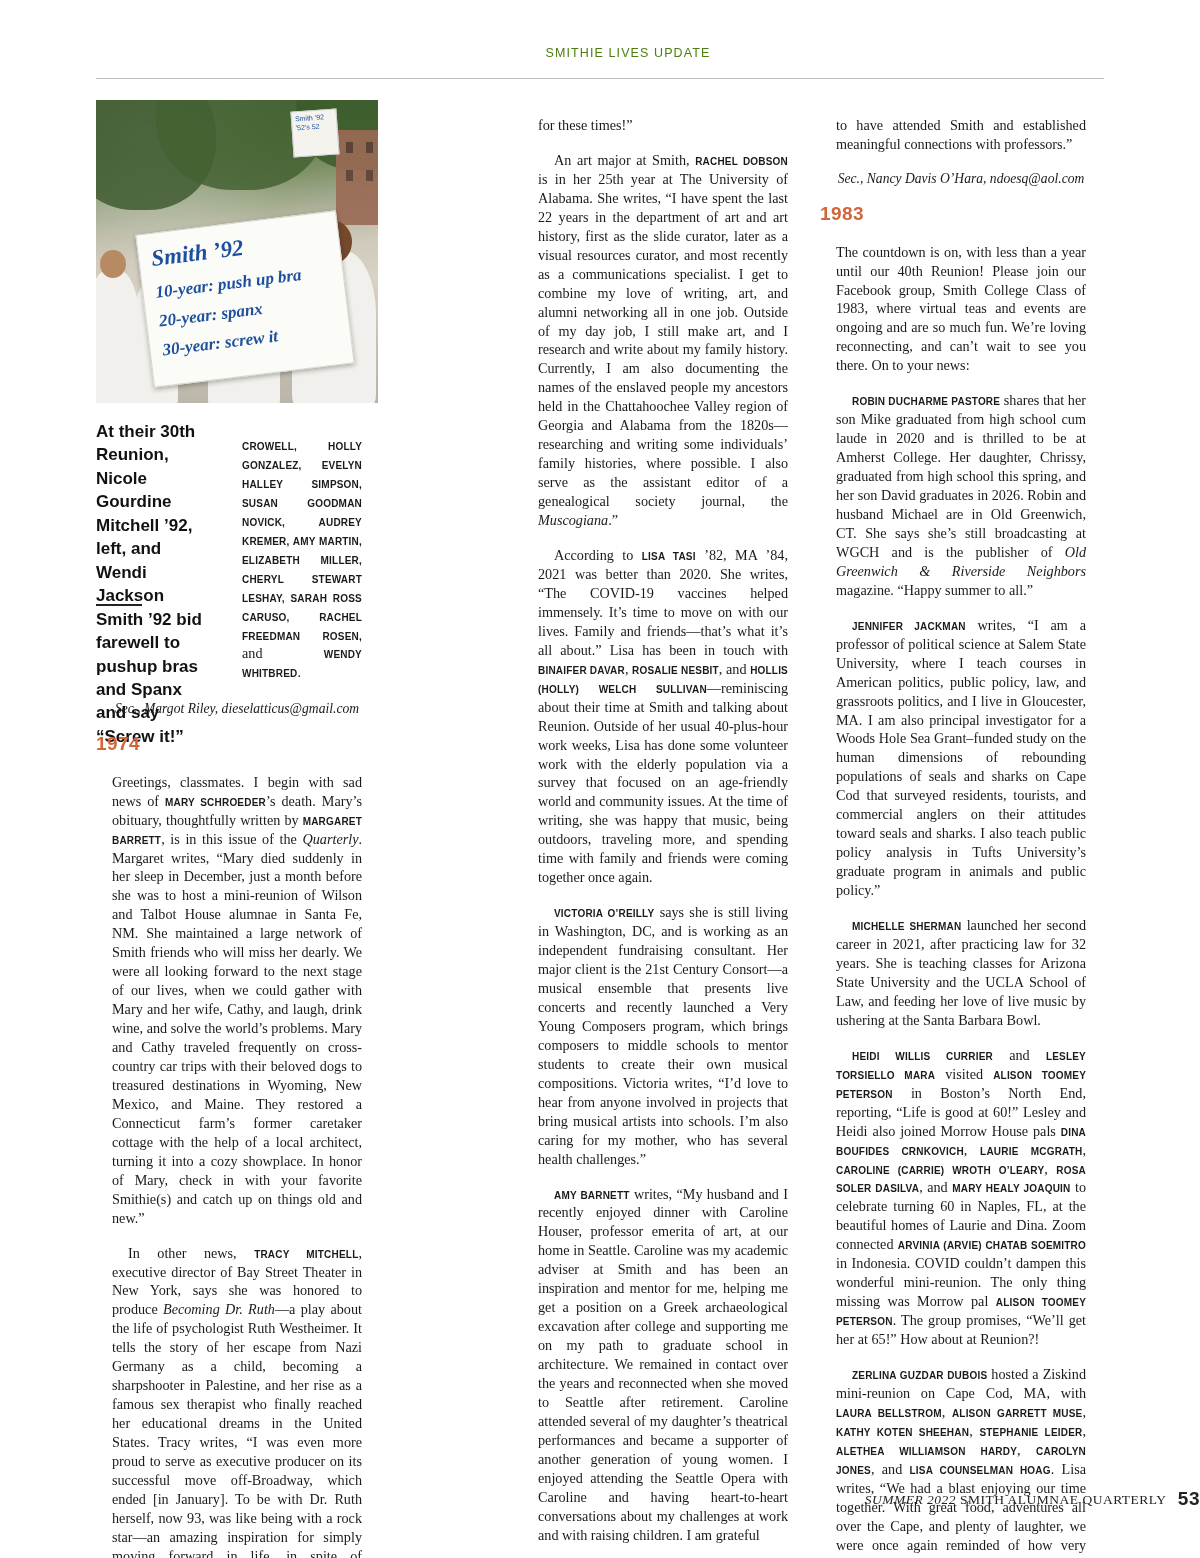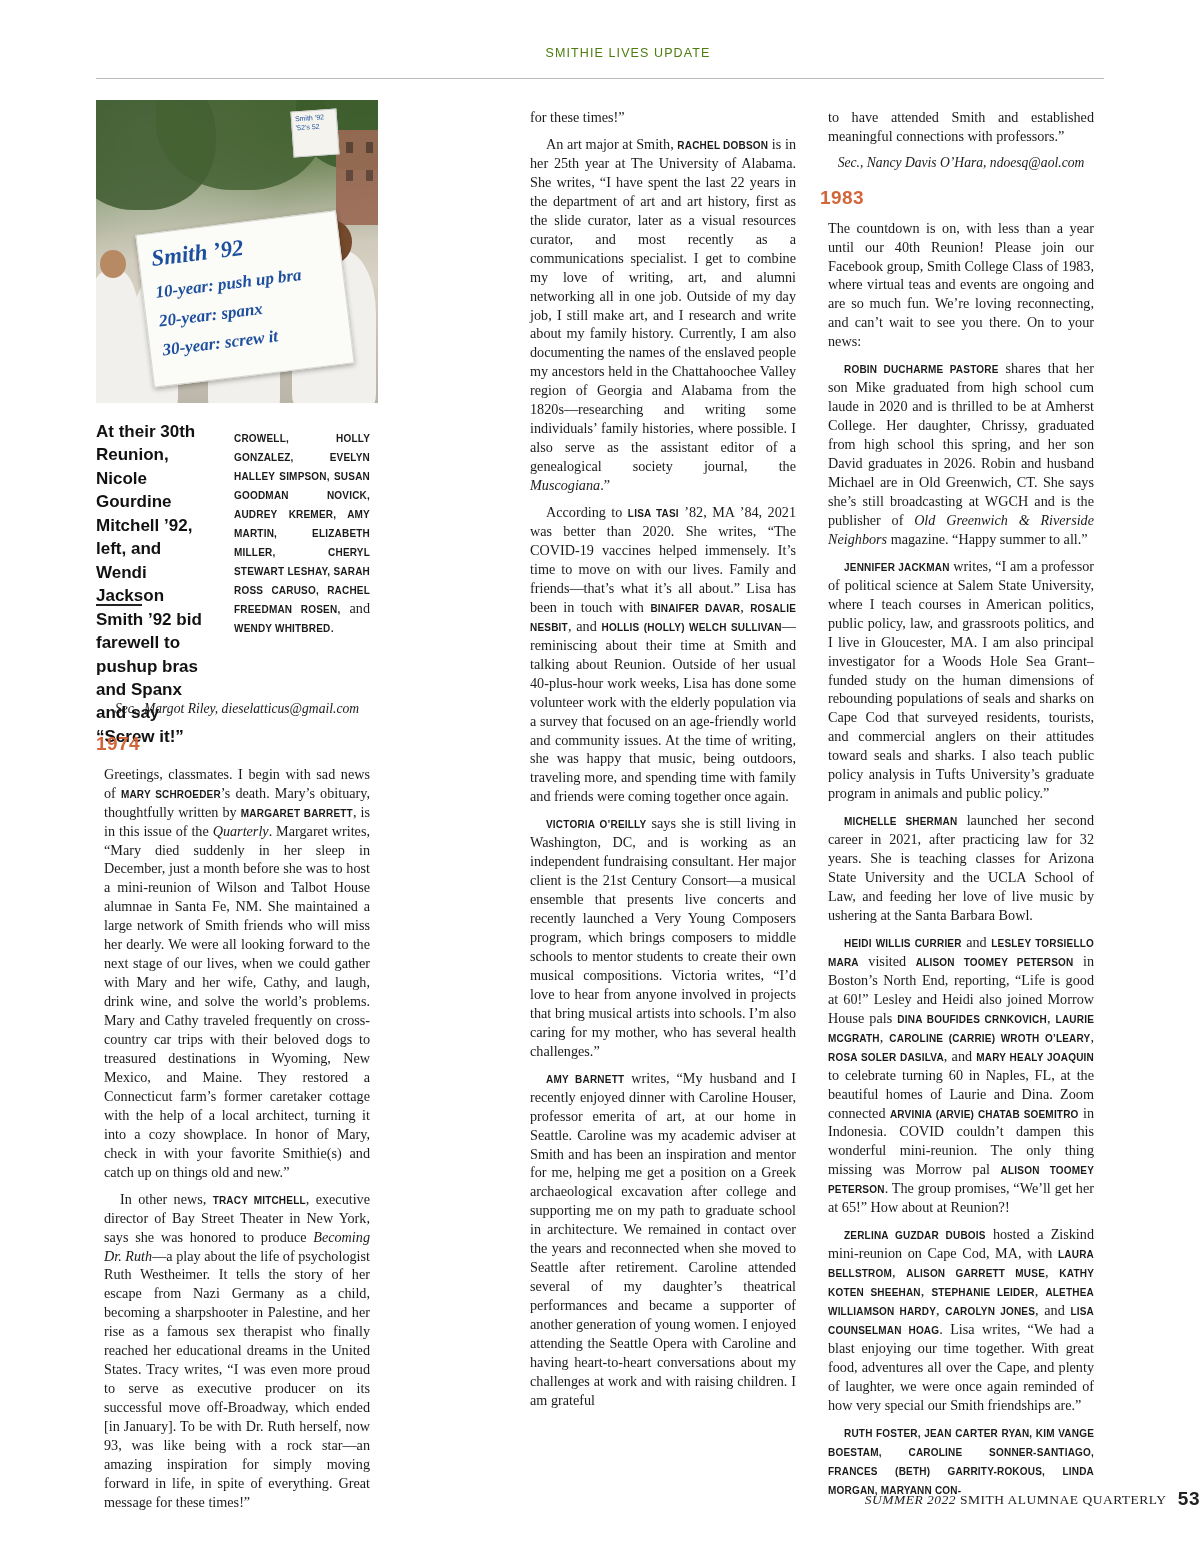--- a/index.html
+++ b/index.html
@@ -170,21 +170,21 @@
     position: absolute;
     left: 96px; top: 700px;
     width: 282px;
     text-align: justify;
     font-size: 14.2px;
     line-height: 1.335;
     hyphens: auto;
     -webkit-hyphens: auto;
   }
 
-  p { margin: 8px; text-indent: 16px; }
+  p { margin: 16px; text-indent: 16px; }
   p.noindent { text-indent: 0; }
   .sc {
     font-variant: small-caps;
     font-family: "Liberation Sans", sans-serif;
     font-size: 10px;
     font-weight: bold;
     letter-spacing: .2px;
     text-transform: uppercase;
   }
   .ital { font-style: italic; }

